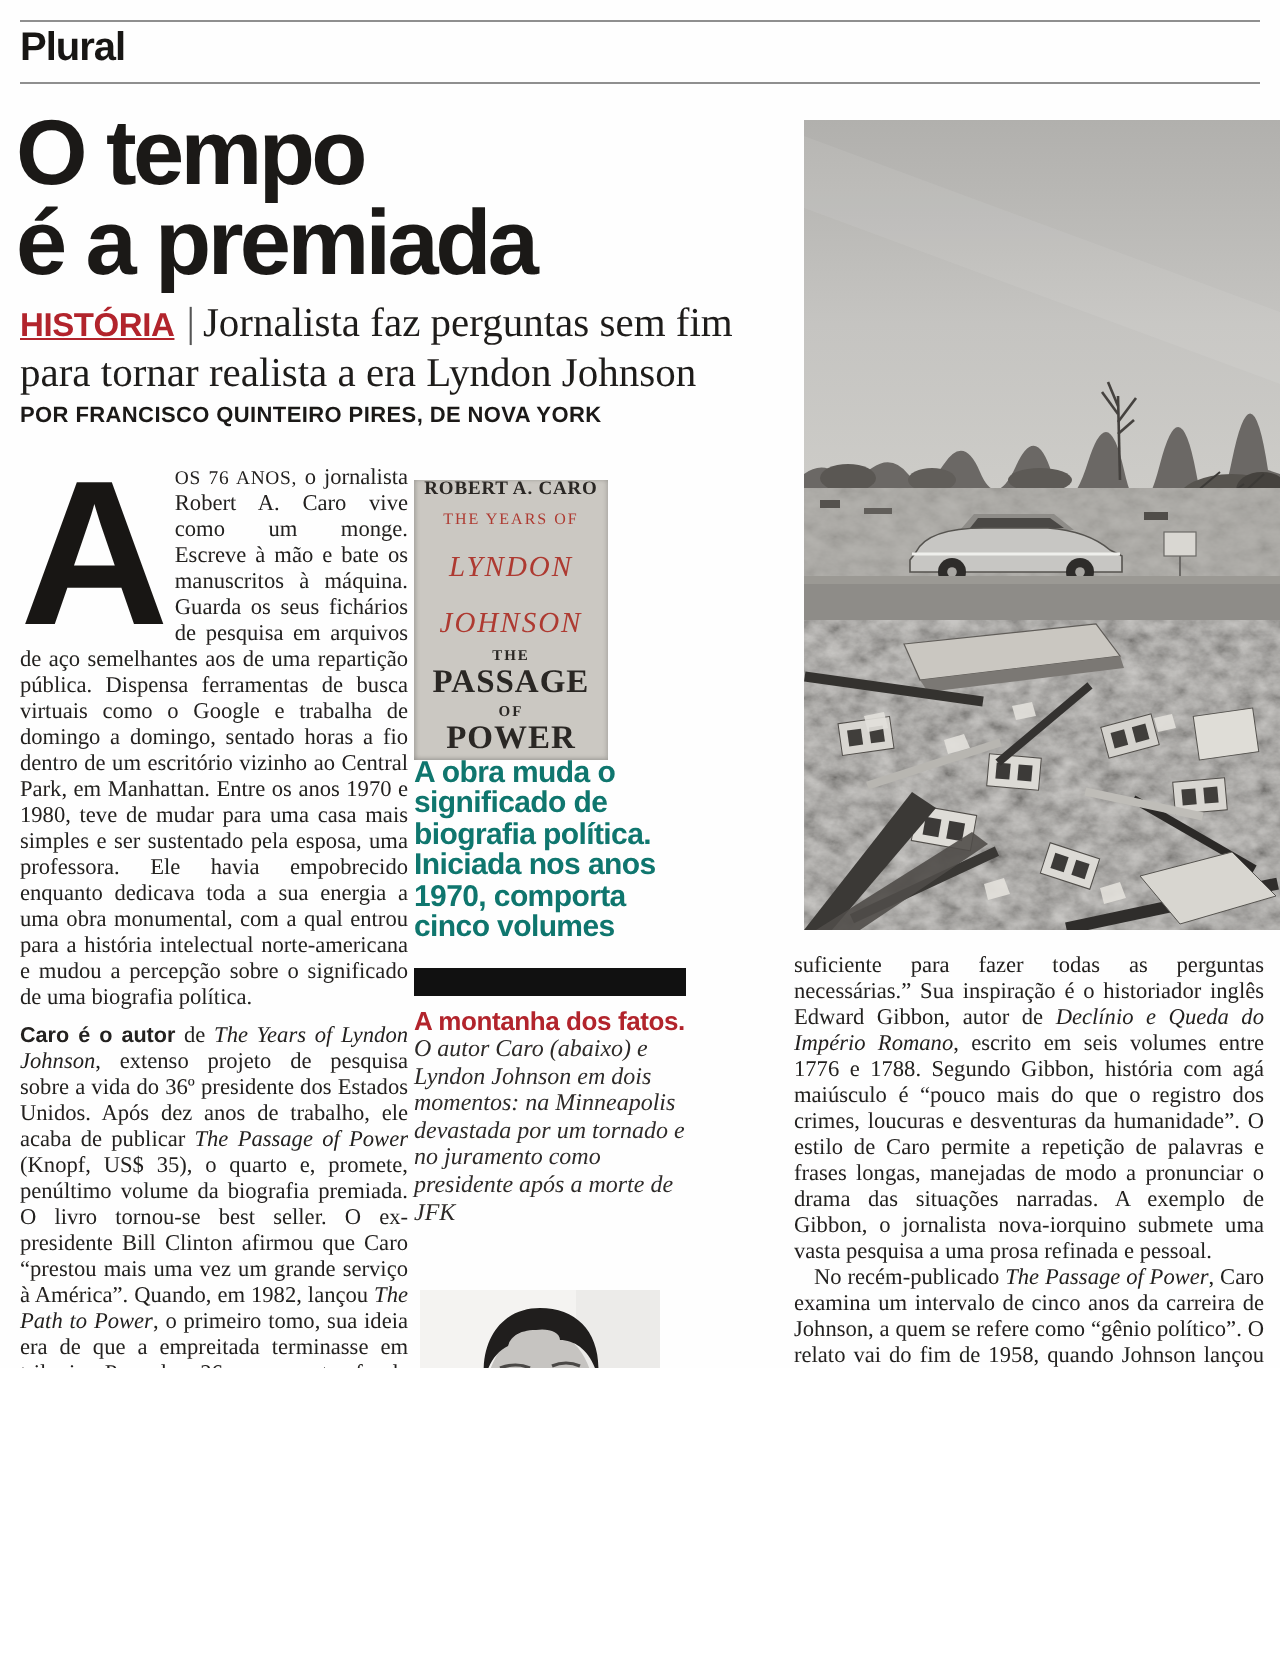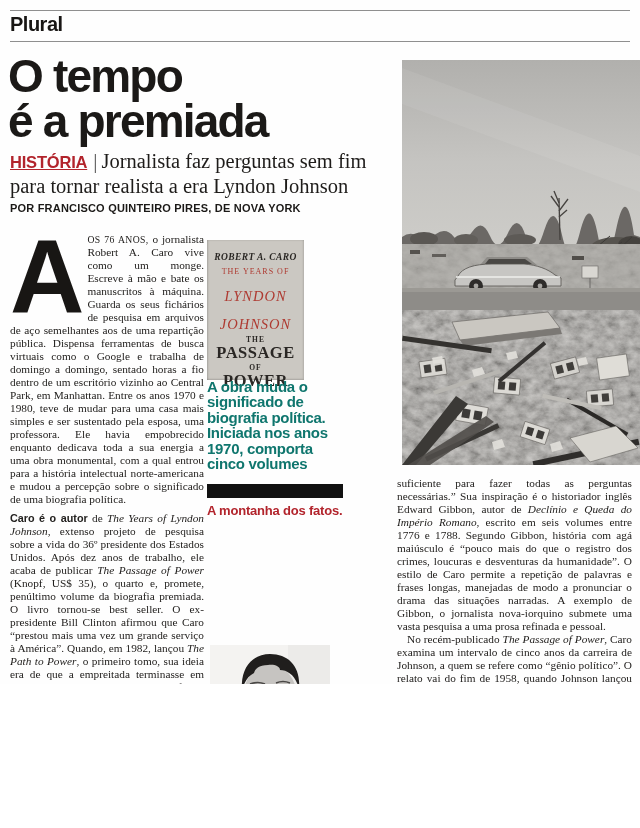--- a/index.html
+++ b/index.html
@@ -41,21 +41,21 @@
     font-size:103px;line-height:82px;margin:3px 6px 0 0;color:#181614;letter-spacing:-3px;}
 
   .seg-b{font-family:"Liberation Sans",sans-serif;font-weight:bold;font-size:10.8px;}
   .seg-i{font-style:italic;}
   .seg-sc{font-size:9.7px;letter-spacing:0.35px;}
 
   .book-cover{position:absolute;left:207px;top:240px;width:97px;height:140px;background:var(--cover-bg);
     display:flex;flex-direction:column;align-items:center;text-align:center;
     box-shadow:inset 1px 0 2px rgba(0,0,0,.18), inset -1px -1px 2px rgba(0,0,0,.12);
     font-family:"Liberation Serif",serif;color:var(--cover-ink);}
-  .bc-author{margin-top:12px;font-size:9.5px;font-weight:bold;letter-spacing:0.4px;font-style:italic;}
+  .bc-author{font-size:9.5px;font-weight:bold;letter-spacing:0.4px;}
   .bc-years{margin-top:5px;font-size:8px;letter-spacing:1px;color:var(--cover-red);}
   .bc-lyndon,.bc-johnson{font-size:14.5px;letter-spacing:1px;color:var(--cover-red);font-style:italic;line-height:15px;margin-top:13px;}
   .bc-the,.bc-of{font-size:7.5px;letter-spacing:1px;margin-top:3px;font-weight:bold;}
   .bc-passage,.bc-power{font-size:16.5px;font-weight:bold;letter-spacing:0.5px;line-height:15px;margin-top:1px;}
 
   .standfirst{position:absolute;left:207px;top:379px;width:146px;
     font-family:"Liberation Sans",sans-serif;font-weight:bold;font-size:15px;line-height:15.4px;
     letter-spacing:-0.3px;color:#0f766e;}
 
   .black-bar{position:absolute;left:207px;top:484px;width:136px;height:14px;background:#111;}
@@ -107,20 +107,21 @@
     <div class="bc-passage">PASSAGE</div>
     <div class="bc-of">OF</div>
     <div class="bc-power">POWER</div>
   </div>
 
   <div class="standfirst">A obra muda o significado de biografia política. Iniciada nos anos 1970, comporta cinco volumes</div>
 
   <div class="black-bar"></div>
 
   <div class="caption-head">A montanha dos fatos.</div>
+  <div class="caption-body">O autor Caro (abaixo) e Lyndon Johnson em dois momentos: na Minneapolis devastada por um tornado e no juramento como presidente após a morte de JFK</div>
 
   <div class="photo-credit">JOYCE RAVID</div>
 
   <svg class="tornado-photo" viewBox="0 0 238 405" preserveAspectRatio="none" aria-hidden="true">
     <defs>
       <linearGradient id="sky" x1="0" y1="0" x2="0" y2="1">
         <stop offset="0" stop-color="#b1b0ad"></stop>
         <stop offset="0.55" stop-color="#c5c4c1"></stop>
         <stop offset="1" stop-color="#cdccc8"></stop>
       </linearGradient>

